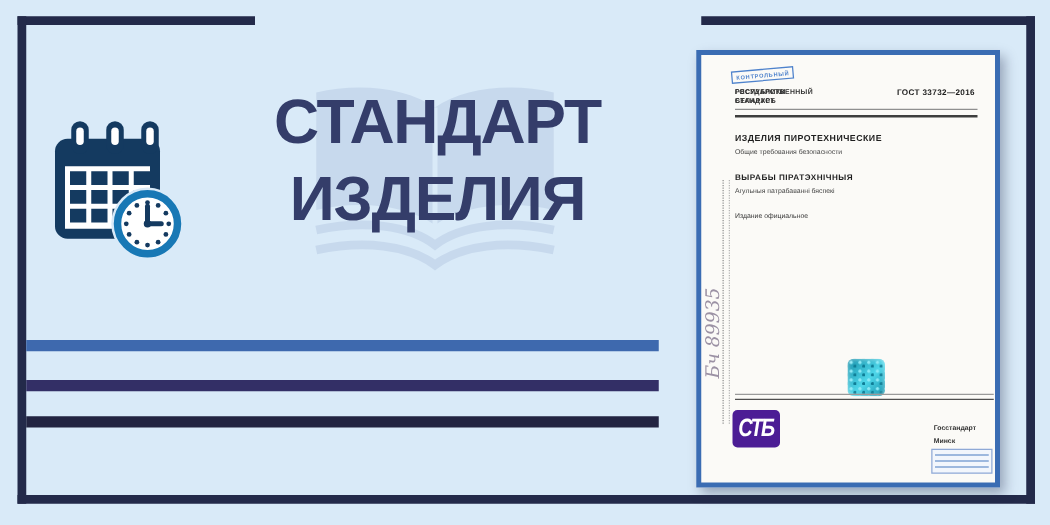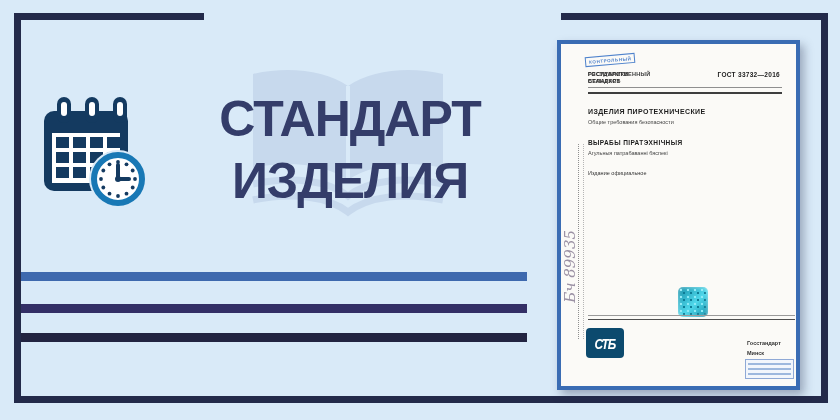--- a/index.html
+++ b/index.html
@@ -20,21 +20,21 @@
   .stripe-2{top:304px;background:#332f66;}
   .stripe-3{top:333px;background:#222441;}
 
   
   .book-wm{position:absolute;left:243px;top:64px;width:210px;height:162px;}
 
   
   .cal-icon{position:absolute;left:42px;top:95px;width:104px;height:114px;}
 
   
-  .title{position:absolute;left:175px;top:88px;width:350px;text-align:center;
+  .title{position:absolute;left:175px;top:66px;width:350px;text-align:center;
          color:#343d6a;font-weight:bold;font-size:50px;line-height:62px;letter-spacing:-1px;}
 
   
   .doc{position:absolute;left:557px;top:40px;width:235px;height:342px;
        border:4px solid #3a6cb3;background:#fbfaf7;box-shadow:4px 5px 9px rgba(35,42,74,.35);}
   .doc *{position:absolute;}
   .doc .stamp{left:24px;top:11px;transform:rotate(-5deg);font-size:4.5px;font-weight:bold;
               color:#4e82cc;border:1px solid #4e82cc;padding:1.5px 3px;letter-spacing:.6px;}
   .doc .org{left:27px;top:27px;font-size:5.5px;line-height:6.5px;font-weight:bold;color:#333;letter-spacing:.3px;}
   .doc .stdnum{right:16px;top:27px;font-size:6.5px;font-weight:bold;color:#1c1c1c;letter-spacing:.3px;}
@@ -49,22 +49,22 @@
   .doc .inv{left:0px;top:186px;writing-mode:vertical-rl;transform:rotate(180deg);
             font-family:"DejaVu Serif",serif;font-style:italic;font-size:15px;color:#9b91a4;}
   .doc .holo{left:117px;top:243px;width:30px;height:30px;border-radius:5px;
              background:
                radial-gradient(circle at 3px 3px,#8ceaf6 1px,rgba(0,0,0,0) 1.6px),
                radial-gradient(circle at 6px 6px,#0f7d96 1px,rgba(0,0,0,0) 1.6px),
                linear-gradient(135deg,#1590aa,#4fd7ea 55%,#1590aa);
              background-size:7px 7px,7px 7px,100% 100%;
              box-shadow:inset 0 0 4px rgba(255,255,255,.6);}
   .doc .rule2{left:27px;top:271px;width:207px;height:3px;border-top:1px solid #9a9a9a;border-bottom:1px solid #4f4f4f;}
-  .doc .stb{left:25px;top:284px;width:38px;height:30px;background:#0c4a6e;border-radius:4px;
-            color:#fff;font-weight:bold;font-style:italic;font-size:15px;letter-spacing:-1.5px;
+  .doc .stb{left:25px;top:284px;width:38px;height:30px;background:#4c1d95;border-radius:4px;
+            color:#fff;font-weight:bold;font-style:italic;font-size:20px;letter-spacing:-1.5px;
             display:flex;align-items:center;justify-content:center;transform:none;}
   .doc .stb span{position:static;transform:scaleX(.8);}
   .doc .pub{left:186px;top:296px;font-size:5.5px;font-weight:bold;color:#333;}
   .doc .city{left:186px;top:306px;font-size:5.5px;font-weight:bold;color:#333;}
   .doc .ministamp{left:184px;top:315px;width:47px;height:18px;border:1px solid #8fa9d6;background:#f2f6fc;}
   .doc .ministamp i{position:absolute;left:2px;right:2px;top:3px;bottom:2px;
                     background:repeating-linear-gradient(180deg,#9db8de 0 1.5px,rgba(0,0,0,0) 1.5px 5px);}
 </style>
 </head>
 <body>

